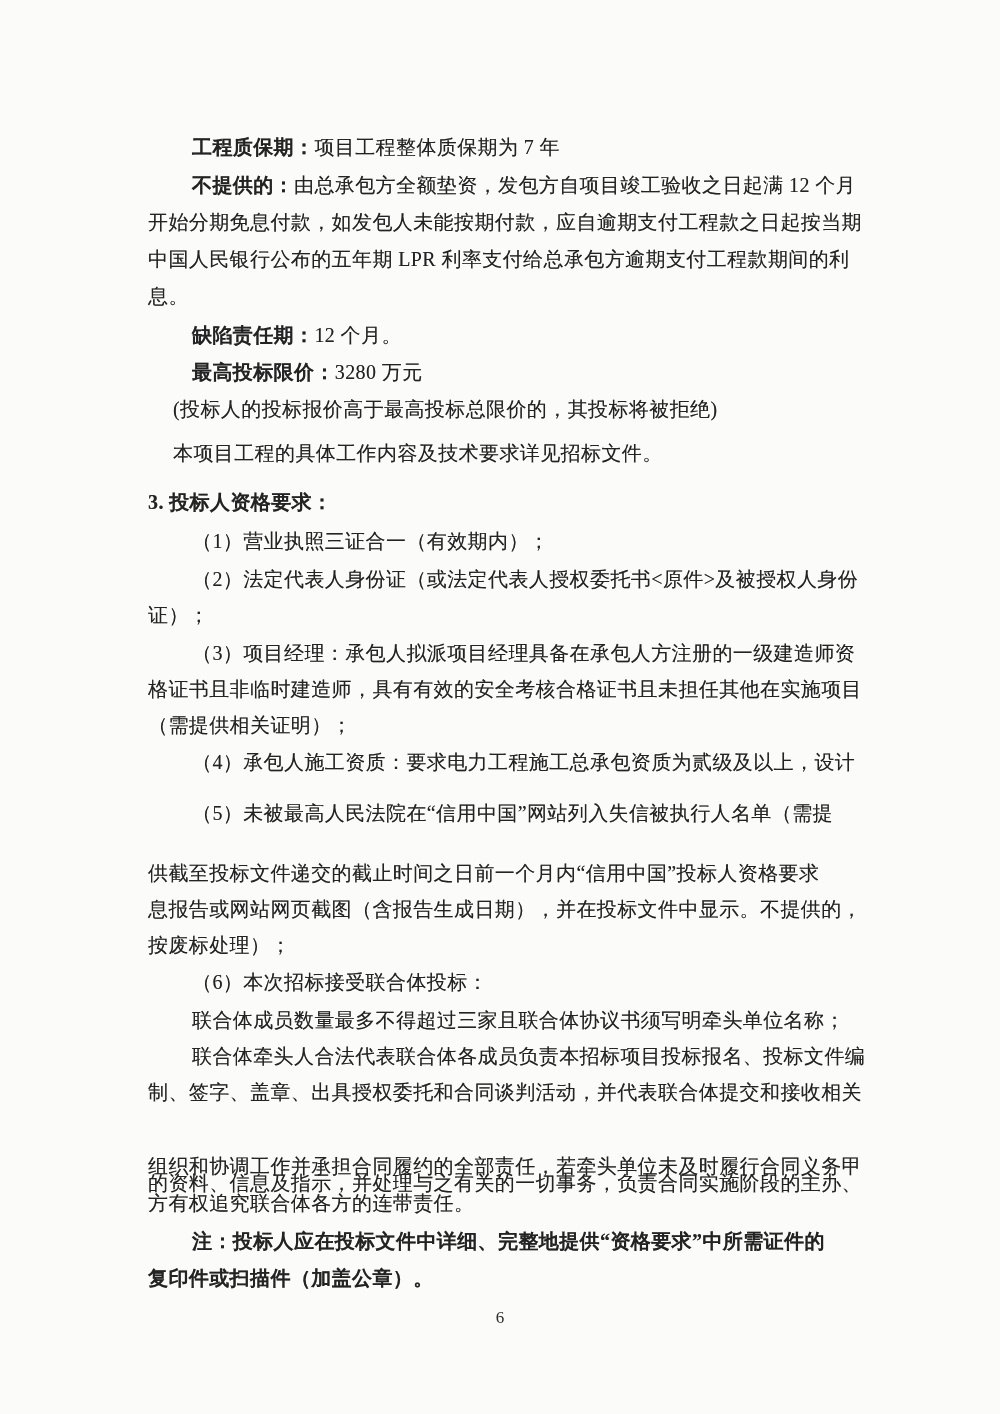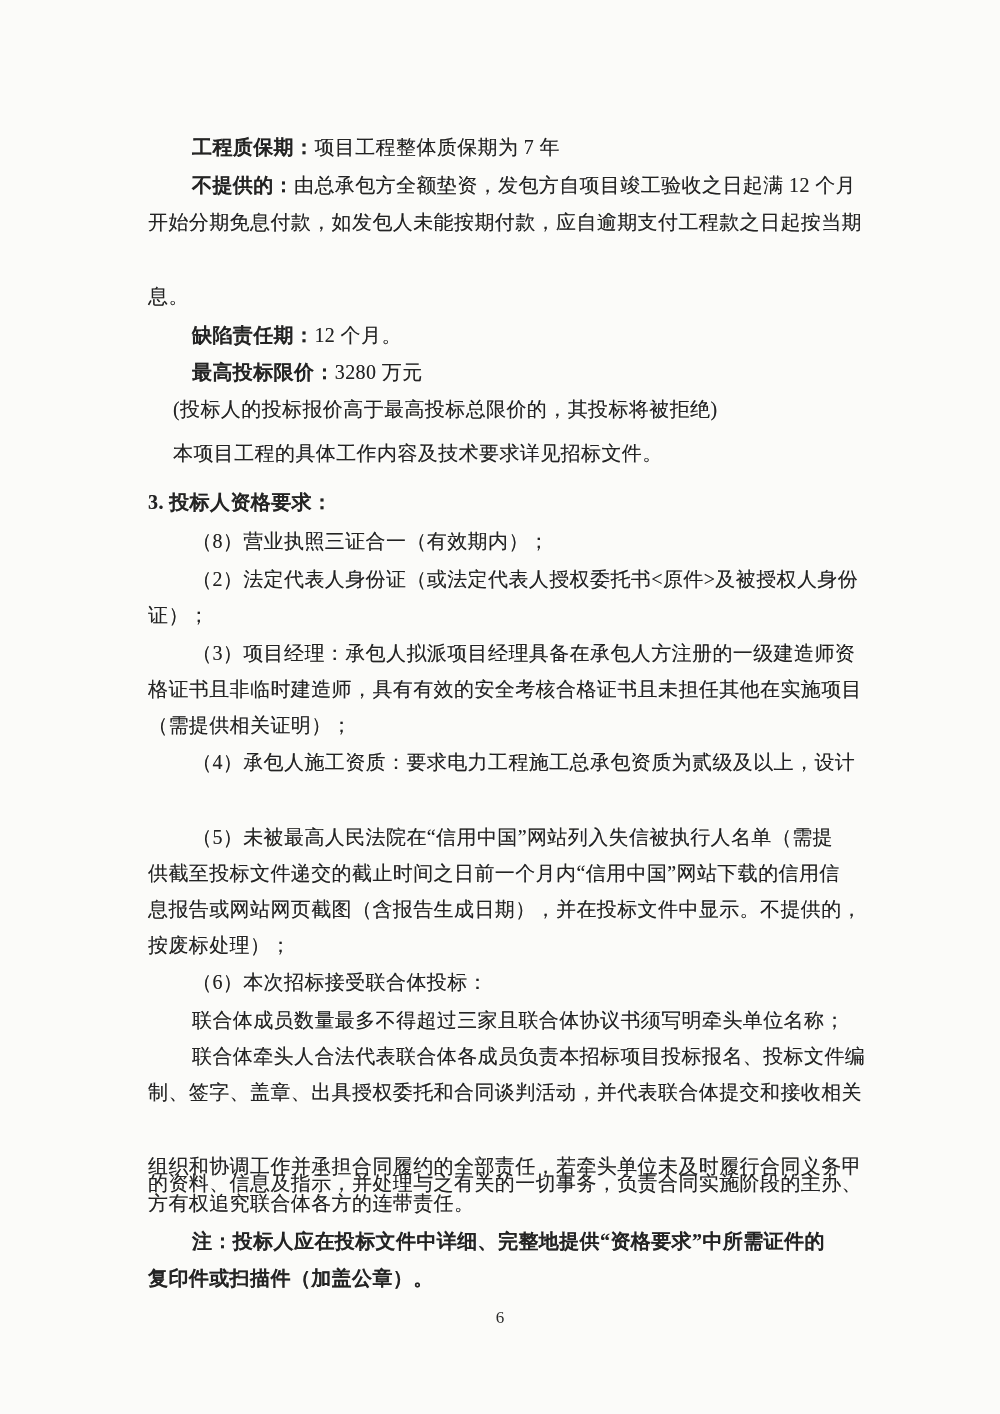--- a/index.html
+++ b/index.html
@@ -42,45 +42,46 @@
 </style>
 </head>
 <body>
 
 <div class="page">
 
   <div class="line indent-2" style="top:134px"><span class="b">工程质保期：</span><span>项目工程整体质保期为 7 年</span></div>
 
   <div class="line indent-2" style="top:172px"><span class="b">不提供的：</span><span>由总承包方全额垫资，发包方自项目竣工验收之日起满 12 个月</span></div>
   <div class="line" style="top:209px"><span>开始分期免息付款，如发包人未能按期付款，应自逾期支付工程款之日起按当期</span></div>
+  <div class="line" style="top:246px"><span>中国人民银行公布的五年期 LPR 利率支付给总承包方逾期支付工程款期间的利</span></div>
   <div class="line" style="top:283px"><span>息。</span></div>
 
   <div class="line indent-2" style="top:322px"><span class="b">缺陷责任期：</span><span>12 个月。</span></div>
 
   <div class="line indent-2" style="top:359px"><span class="b">最高投标限价：</span><span>3280 万元</span></div>
 
   <div class="line indent-1" style="top:396px"><span>(投标人的投标报价高于最高投标总限价的，其投标将被拒绝)</span></div>
 
   <div class="line indent-1" style="top:440px"><span>本项目工程的具体工作内容及技术要求详见招标文件。</span></div>
 
   <div class="line" style="top:489px"><span class="b">3. 投标人资格要求：</span></div>
 
-  <div class="line indent-2" style="top:528px"><span>（8）营业执照三证合一（有效期内）；</span></div>
+  <div class="line indent-2" style="top:528px"><span>（1）营业执照三证合一（有效期内）；</span></div>
 
   <div class="line indent-2" style="top:566px"><span>（2）法定代表人身份证（或法定代表人授权委托书&lt;原件&gt;及被授权人身份</span></div>
   <div class="line" style="top:602px"><span>证）；</span></div>
 
   <div class="line indent-2" style="top:640px"><span>（3）项目经理：承包人拟派项目经理具备在承包人方注册的一级建造师资</span></div>
   <div class="line" style="top:676px"><span>格证书且非临时建造师，具有有效的安全考核合格证书且未担任其他在实施项目</span></div>
   <div class="line" style="top:712px"><span>（需提供相关证明）；</span></div>
 
   <div class="line indent-2" style="top:749px"><span>（4）承包人施工资质：要求电力工程施工总承包资质为贰级及以上，设计</span></div>
 
-  <div class="line indent-2" style="top:824px"><span>（5）未被最高人民法院在“信用中国”网站列入失信被执行人名单（需提</span></div>
-  <div class="line" style="top:860px"><span>供截至投标文件递交的截止时间之日前一个月内“信用中国”网站下载的信用信</span></div>
+  <div class="line indent-2" style="top:800px"><span>（5）未被最高人民法院在“信用中国”网站列入失信被执行人名单（需提</span></div>
+  <div class="line" style="top:860px"><span>供截至投标文件递交的截止时间之日前一个月内“信用中国”投标人资格要求</span></div>
   <div class="line" style="top:896px"><span>息报告或网站网页截图（含报告生成日期），并在投标文件中显示。不提供的，</span></div>
   <div class="line" style="top:932px"><span>按废标处理）；</span></div>
 
   <div class="line indent-2" style="top:969px"><span>（6）本次招标接受联合体投标：</span></div>
 
   <div class="line indent-2" style="top:1007px"><span>联合体成员数量最多不得超过三家且联合体协议书须写明牵头单位名称；</span></div>
 
   <div class="line indent-2" style="top:1043px"><span>联合体牵头人合法代表联合体各成员负责本招标项目投标报名、投标文件编</span></div>
   <div class="line" style="top:1079px"><span>制、签字、盖章、出具授权委托和合同谈判活动，并代表联合体提交和接收相关</span></div>
   <div class="line" style="top:1170px"><span>的资料、信息及指示，并处理与之有关的一切事务，负责合同实施阶段的主办、</span></div>

